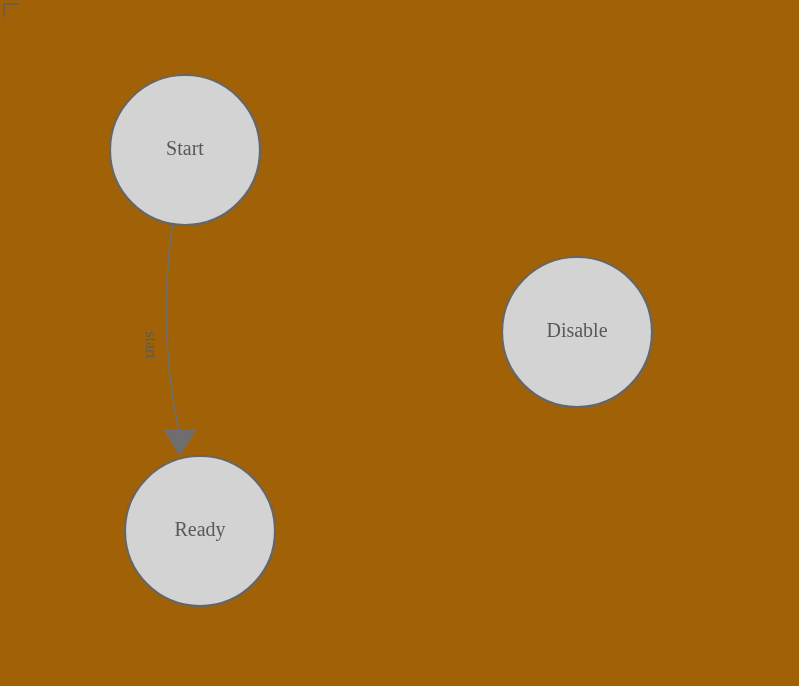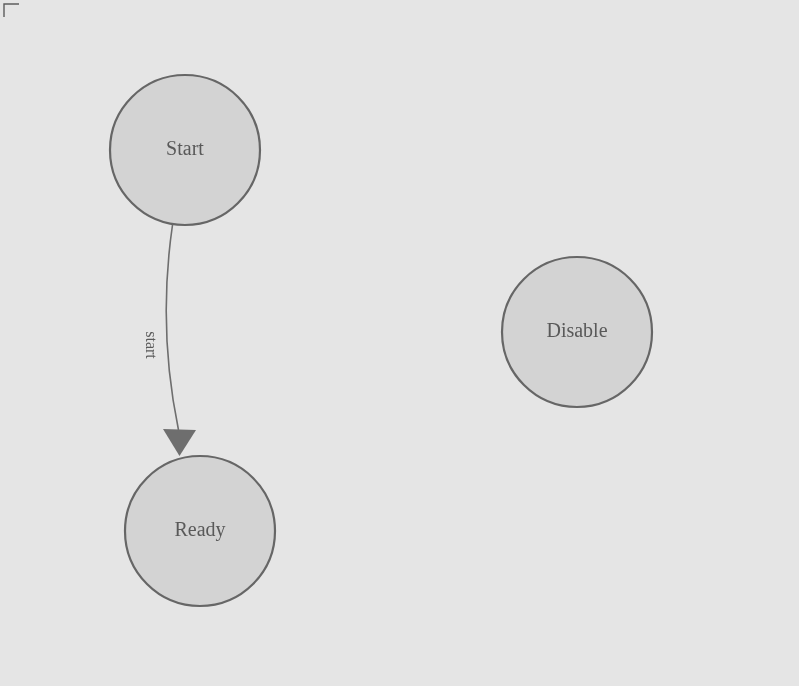--- a/index.html
+++ b/index.html
@@ -10,21 +10,21 @@
   body {
     width: 799px;
     height: 686px;
     font-family: "Liberation Serif", "DejaVu Serif", serif;
     overflow: hidden;
   }
   #canvas {
     position: relative;
     width: 799px;
     height: 686px;
-    background: #e5e5e5;
+    background: #a16207;
   }
   #graph-svg {
     position: absolute;
     left: 0;
     top: 0;
     width: 799px;
     height: 686px;
     display: block;
   }
   .state-label {

